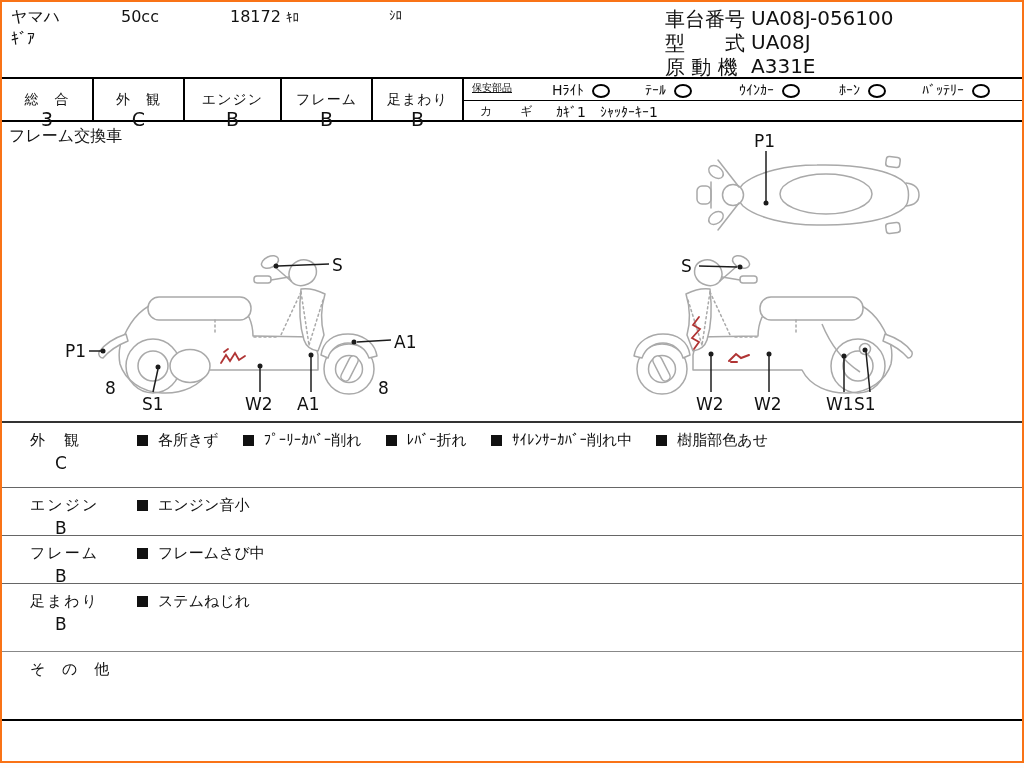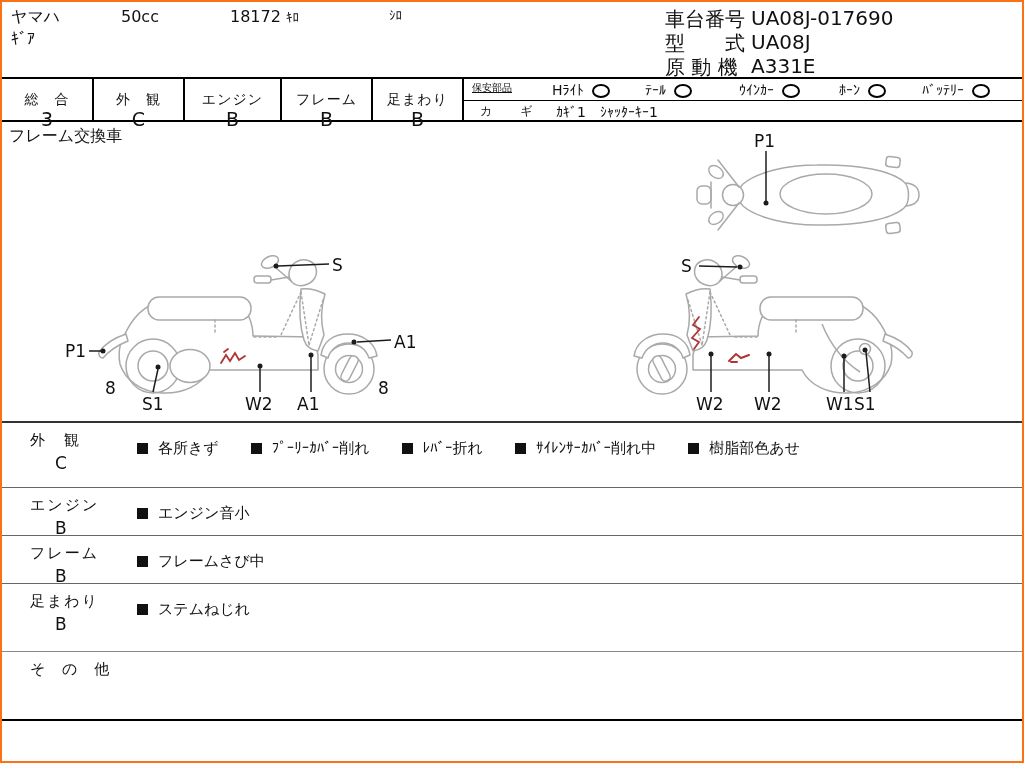--- a/index.html
+++ b/index.html
@@ -26,21 +26,21 @@
   .keys .klabel{position:absolute;left:16px;top:2px;letter-spacing:8px;font-size:12px;}
   .keys .kvalue{position:absolute;left:92px;top:3px;}
   
   .diagram{position:absolute;left:0;top:120px;width:1020px;height:299px;}
   .diagram .note{position:absolute;left:7px;top:4px;font-size:16px;}
   .diagram svg{position:absolute;left:0;top:0;}
   
   .sec{position:absolute;left:0;width:1020px;box-sizing:border-box;}
   .sec .slab{position:absolute;left:28px;top:8px;font-size:15px;letter-spacing:2px;white-space:nowrap;}
   .sec .sgrade{position:absolute;left:53px;top:30px;font-size:17px;}
-  .sec .items{position:absolute;left:135px;top:16px;display:flex;gap:32px;white-space:nowrap;}
+  .sec .items{position:absolute;left:135px;top:8px;display:flex;gap:24px;white-space:nowrap;}
   .defect{display:flex;align-items:center;font-size:15px;}
   .bullet{display:inline-block;width:11px;height:11px;background:#111;margin-right:10px;flex:none;}
   .s1{top:419px;height:66px;border-top:2px solid #333;}
   .s2{top:485px;height:48px;border-top:1px solid #666;}
   .s3{top:533px;height:48px;border-top:1px solid #666;}
   .s4{top:581px;height:68px;border-top:1px solid #666;}
   .s5{top:649px;height:68px;border-top:1px solid #888;}
   .s6{top:717px;height:40px;border-top:2px solid #000;}
   .s5 .slab{letter-spacing:6px;text-align:right;}
   text{font-family:"DejaVu Sans","Liberation Sans",sans-serif;}
@@ -56,21 +56,21 @@
       <div class="fld" style="left:9px;top:27px">ｷﾞｱ</div>
       <div class="fld" style="left:119px;top:5px">50cc</div>
       <div class="fld" style="left:228px;top:5px">
         <span>18172</span>
         <span class="small">ｷﾛ</span>
       </div>
       <div class="fld small" style="left:387px;top:6px">ｼﾛ</div>
 
       <div class="idrow" style="top:4px">
         <span class="lbl">車台番号</span>
-        <span>UA08J-017690</span>
+        <span>UA08J-056100</span>
       </div>
       <div class="idrow" style="top:28px">
         <span class="lbl">型　　式</span>
         <span>UA08J</span>
       </div>
       <div class="idrow" style="top:52px">
         <span class="lbl">原 動 機</span>
         <span>A331E</span>
       </div>
     </div>

